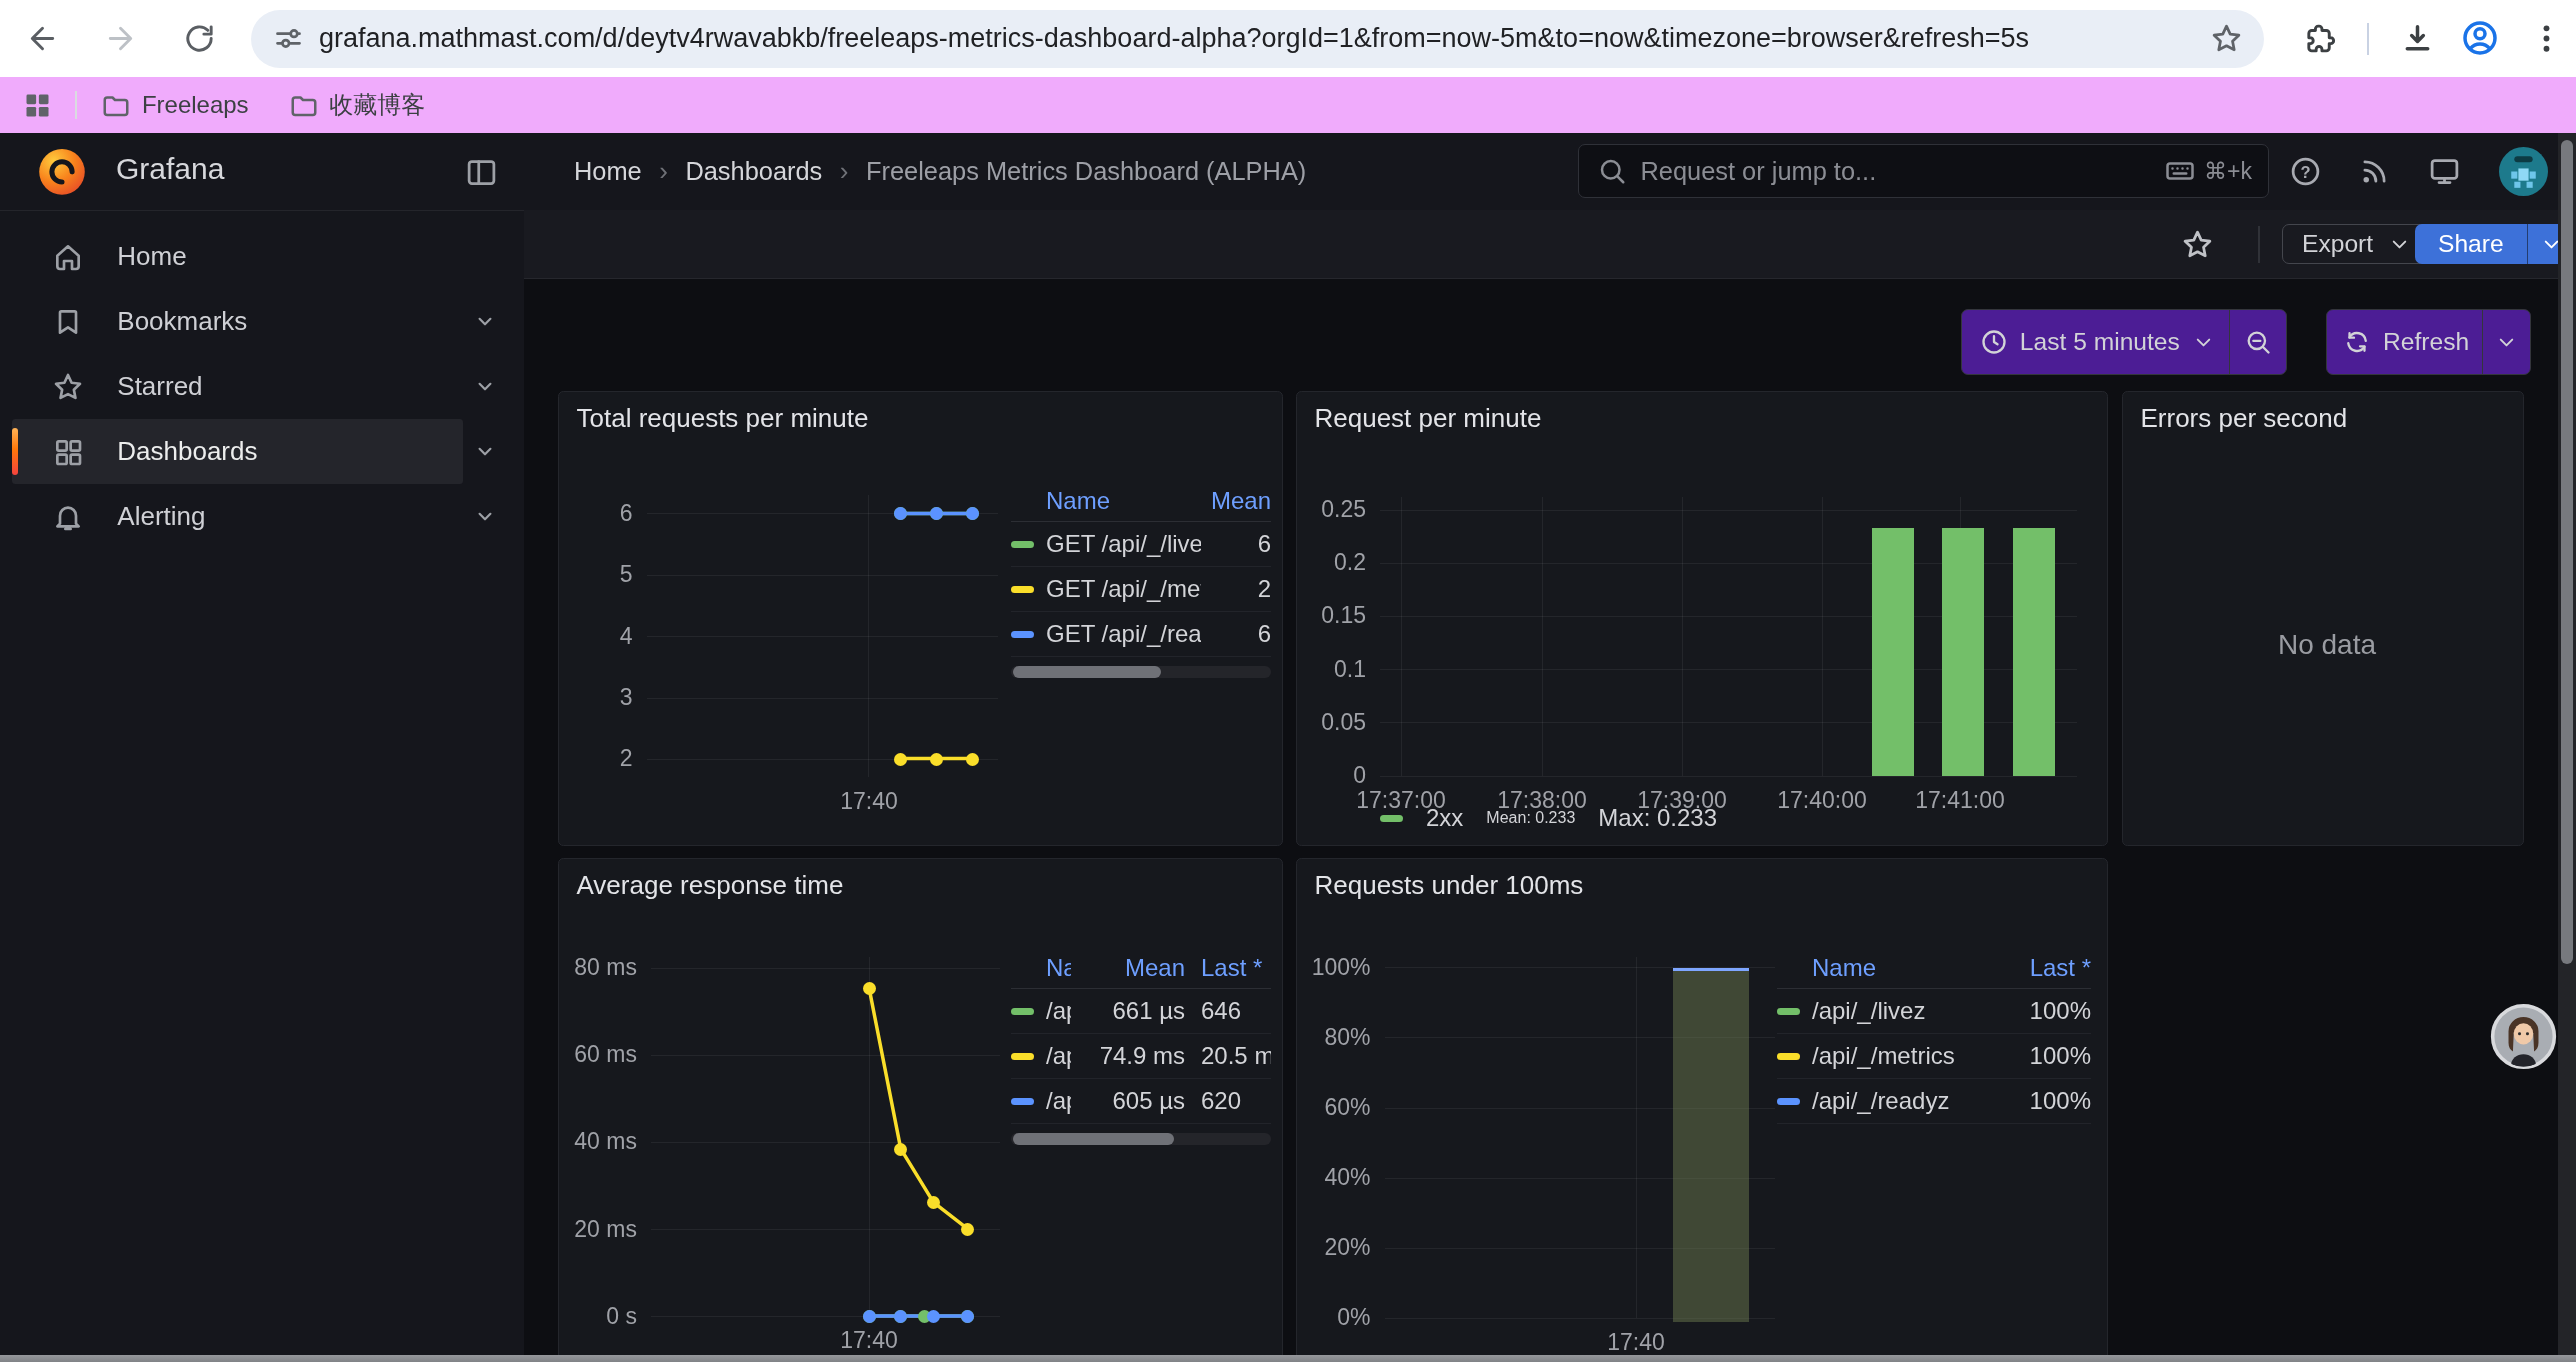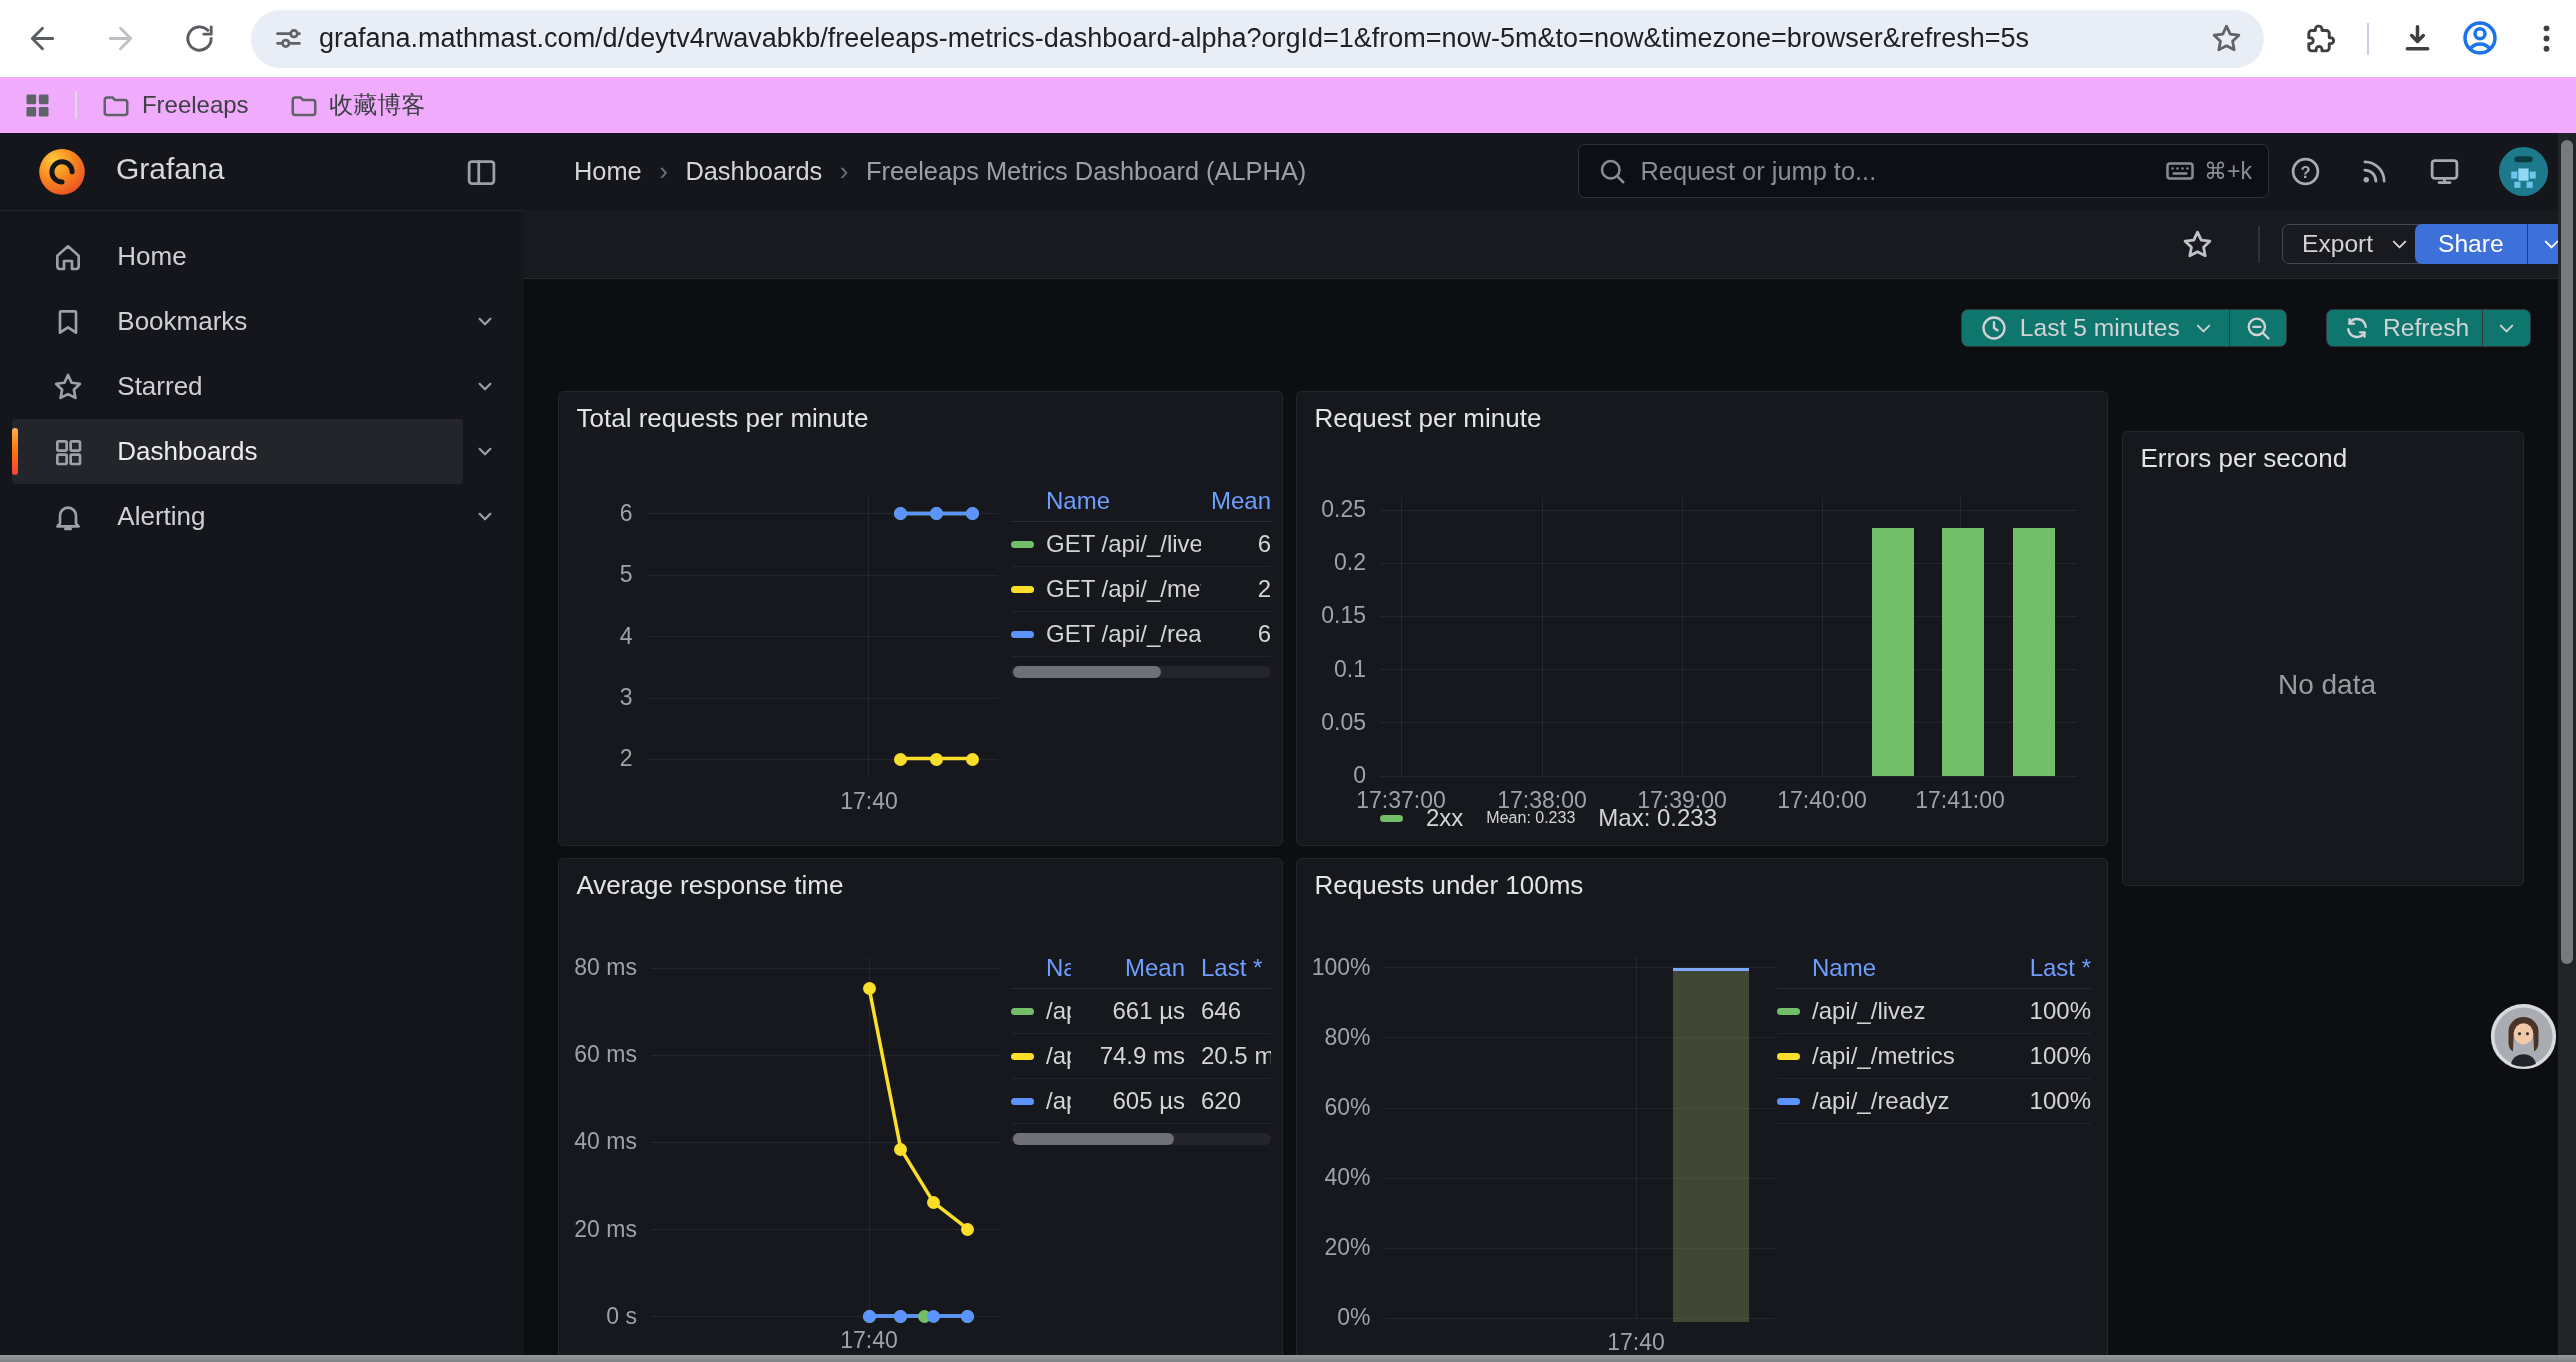--- a/index.html
+++ b/index.html
@@ -49,21 +49,21 @@
   .tb-divider{width:1.8px;height:37px;background:#303238;}
   .gf-btn{display:flex;align-items:center;box-sizing:border-box;height:40px;border-radius:7px;
           font-size:24.6px;color:#d2d3d7;}
   .gf-btn.secondary{border:0.9px solid #44464d;padding:0 19px;gap:15px;}
   #share-split{display:flex;height:40px;border-radius:7px;overflow:hidden;}
   .share-main{background:#3d71d9;color:#ffffff;font-size:24.6px;font-weight:500;display:flex;align-items:center;padding:0 23px;}
   .share-chev{background:#3d71d9;width:47px;display:flex;align-items:center;justify-content:center;color:#fff;
               border-left:0.9px solid rgba(17,18,23,0.55);}
 
   #canvas{left:0;top:146px;width:2034px;height:1084px;background:#0d0e12;overflow:hidden;}
-  .ctrl-group{position:absolute;display:flex;align-items:center;height:38px;background:#0f766e;
+  .ctrl-group{position:absolute;display:flex;align-items:center;height:66px;background:#4c1d95;
               border:0.9px solid #34363c;border-radius:7px;box-sizing:border-box;color:#d2d3d7;font-size:24.6px;}
   .ctrl-sep{width:0.9px;align-self:stretch;background:#34363c;}
 
   .panel{position:absolute;background:#16181d;border:0.9px solid #24262c;border-radius:5.3px;box-sizing:border-box;}
   .panel-title{position:absolute;left:17.5px;top:10.5px;font-size:26px;font-weight:500;color:#e3e4e8;white-space:nowrap;}
   .chart-holder{position:absolute;left:0;top:0;right:0;bottom:0;overflow:hidden;}
   .no-data{position:absolute;left:8px;right:0;top:237px;text-align:center;font-size:28px;color:#9a9ca2;}
 
   .ytick-label{position:absolute;width:84px;text-align:right;font-size:23px;color:#a0a2a8;}
   .xtick-label{position:absolute;width:158px;text-align:center;font-size:23px;color:#a0a2a8;}
@@ -437,21 +437,21 @@
             <div style="position: absolute; left: 645px; top: 136px; width: 42px; height: 248px; background: rgb(115, 191, 105);"></div>
             <div style="position: absolute; left: 716px; top: 136px; width: 42px; height: 248px; background: rgb(115, 191, 105);"></div>
             <div style="position: absolute; left: 83px; top: 412px; display: flex; align-items: center; gap: 23px;">
               <div style="width: 23px; height: 7px; border-radius: 3.5px; background: rgb(115, 191, 105);"></div>
               <span style="font-size: 24px; color: rgb(211, 212, 216);">2xx</span>
               <span style="font-size: 16px; color: rgb(211, 212, 216);">Mean: 0.233</span>
               <span style="font-size: 24px; color: rgb(211, 212, 216);">Max: 0.233</span>
             </div>
           </div>
       </div>
-      <div class="panel" style="left:1598px;top:112px;width:402px;height:455px;margin-top:40px;">
+      <div class="panel" style="left:1598px;top:112px;width:402px;height:455px;">
         <div class="panel-title">Errors per second</div>
         <div class="no-data">No data</div>
       </div>
       <div class="panel" style="left:34px;top:579px;width:725px;height:526px;">
         <div class="panel-title">Average response time</div>
         <div class="chart-holder">
             <div style="position: absolute; left: 92px; top: 109px; width: 349px; height: 0.9px; background: rgba(204, 204, 220, 0.08);"></div>
             <div class="ytick-label" style="position: absolute; left: -6.1px; top: 95px;">80 ms</div>
             <div style="position: absolute; left: 92px; top: 196px; width: 349px; height: 0.9px; background: rgba(204, 204, 220, 0.08);"></div>
             <div class="ytick-label" style="position: absolute; left: -6.1px; top: 182px;">60 ms</div>

